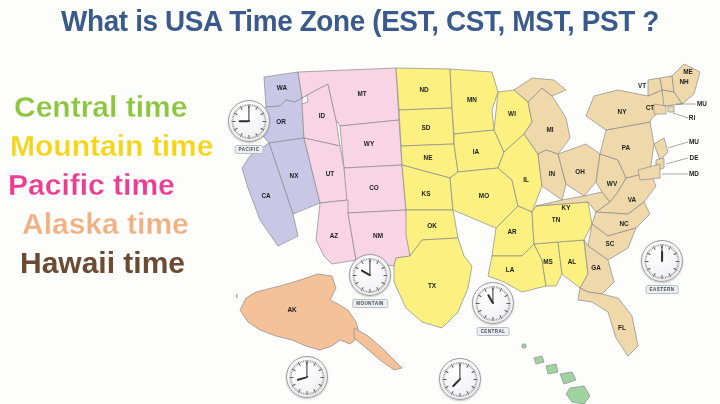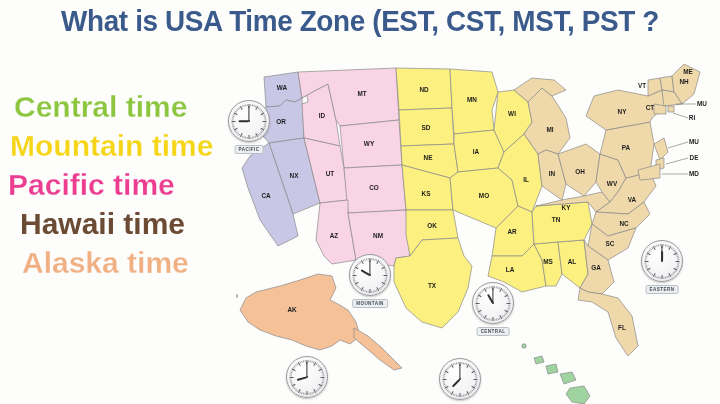--- a/index.html
+++ b/index.html
@@ -93,22 +93,22 @@
 <body>
 
 <div id="stage">
 
   <div id="title">What is USA Time Zone (EST, CST, MST, PST ?</div>
 
   <div id="legend">
     <div class="legend-row lg-eastern">Central time</div>
     <div class="legend-row lg-central">Mountain time</div>
     <div class="legend-row lg-mountain">Pacific time</div>
+    <div class="legend-row lg-alaska">Alaska time</div>
     <div class="legend-row lg-hawaii">Hawaii time</div>
-    <div class="legend-row lg-alaska">Alaska time</div>
   </div>
 
   <div id="map">
   <svg viewBox="0 0 484 344" xmlns="http://www.w3.org/2000/svg">
 
     <g>
       <path class="st" fill="#c9c7e6" d="M28,17 L62,12 L66,38 L59,42 L50,40 L44,46 L30,47 Z"></path>
       <path class="st" fill="#c9c7e6" d="M30,47 L44,46 L50,40 L59,42 L66,38 L68,78 L33,83 L22,70 Z"></path>
       <path class="st" fill="#c9c7e6" d="M33,83 L68,78 L84,143 L57,154 Z"></path>
       <path class="st" fill="#c9c7e6" d="M33,83 L57,154 L62,176 L42,186 L24,160 L12,128 L6,108 L14,96 Z"></path>

